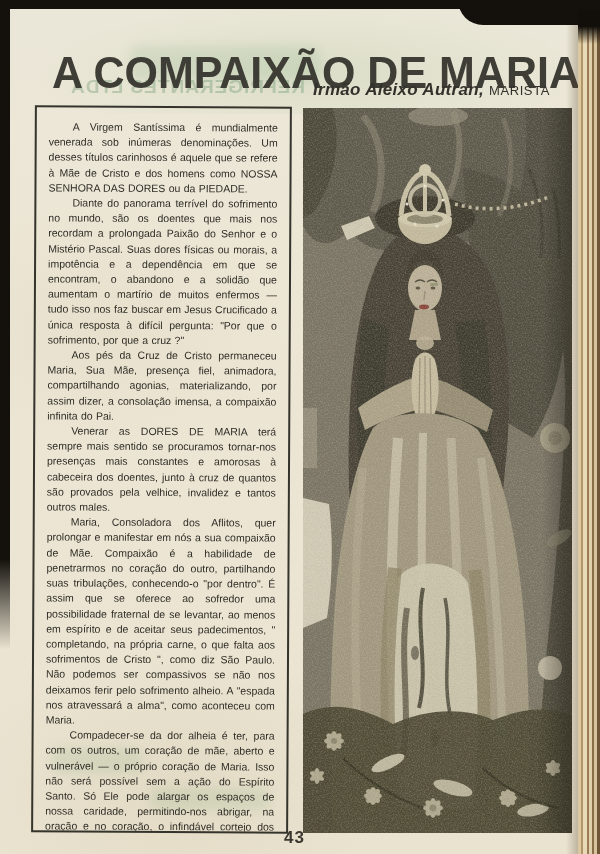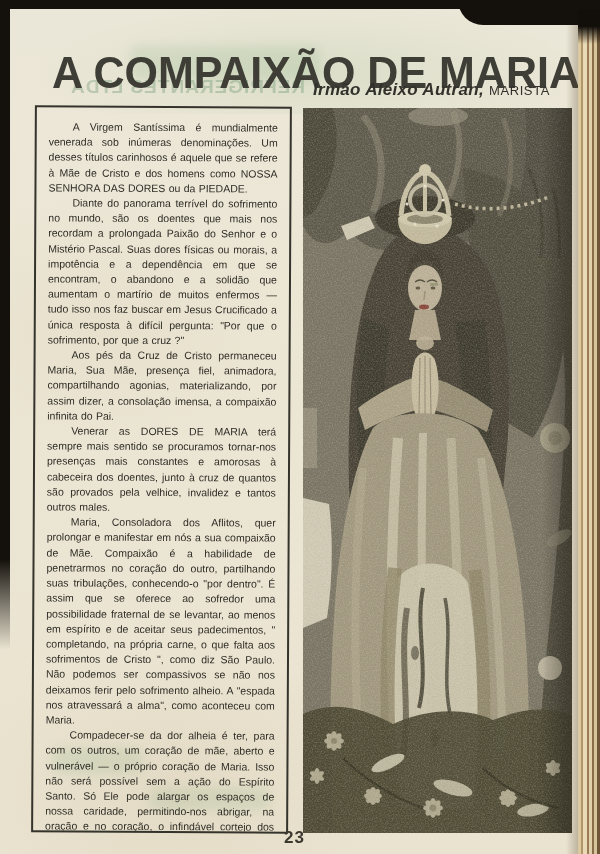--- a/index.html
+++ b/index.html
@@ -235,21 +235,21 @@
         <path d="M40,650 C60,670 90,690 120,700 M180,660 C200,680 230,695 255,700" stroke="#32301f" stroke-width="2.5" fill="none" opacity=".8"></path>
       </g>
 
       <rect width="269" height="725" fill="#6d6852" opacity=".08"></rect>
       <rect width="269" height="725" filter="url(#gLight)" opacity=".5"></rect>
       <rect width="269" height="725" filter="url(#gDark)" opacity=".4"></rect>
       <rect x="239" width="30" height="725" fill="url(#edgeG)"></rect>
     </svg>
   </div>
 
-  <div class="page-num">23</div>
+  <div class="page-num">43</div>
 
   <div class="binding-shadow"></div>
   <div class="book-edge"></div>
   <div class="book-edge-top"></div>
   <div class="bar-top"></div>
   <div class="corner-tr"></div>
   <div class="bar-left"></div>
 </div>
 
 </body></html>

